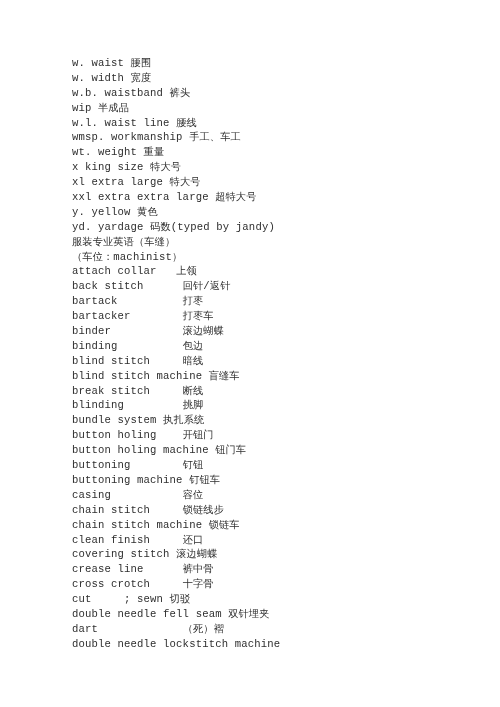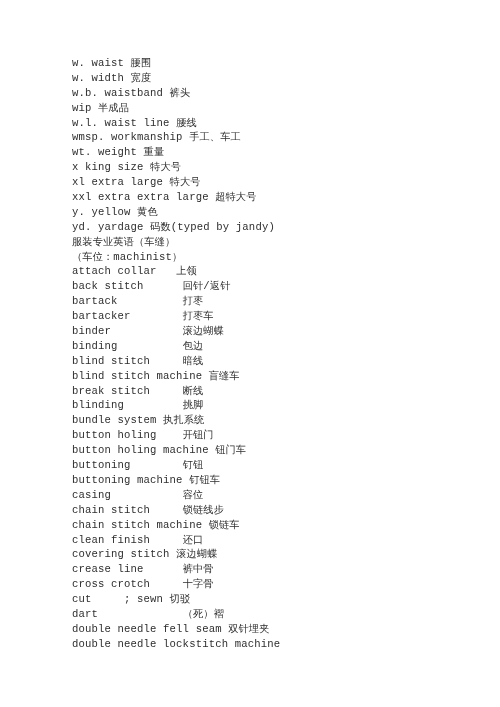--- a/index.html
+++ b/index.html
@@ -77,17 +77,17 @@
       <div class="glossary-line">buttoning        <span class="zh">钉钮</span></div>
       <div class="glossary-line">buttoning machine <span class="zh">钉钮车</span></div>
       <div class="glossary-line">casing           <span class="zh">容位</span></div>
       <div class="glossary-line">chain stitch     <span class="zh">锁链线步</span></div>
       <div class="glossary-line">chain stitch machine <span class="zh">锁链车</span></div>
       <div class="glossary-line">clean finish     <span class="zh">还口</span></div>
       <div class="glossary-line">covering stitch <span class="zh">滚边蝴蝶</span></div>
       <div class="glossary-line">crease line      <span class="zh">裤中骨</span></div>
       <div class="glossary-line">cross crotch     <span class="zh">十字骨</span></div>
       <div class="glossary-line">cut     ; sewn <span class="zh">切驳</span></div>
+      <div class="glossary-line">double needle fell seam <span class="zh">双针埋夹</span></div>
       <div class="glossary-line">dart             <span class="zh">（死）褶</span></div>
-      <div class="glossary-line">double needle fell seam <span class="zh">双针埋夹</span></div>
       <div class="glossary-line">double needle lockstitch machine</div>
     </div>
 </div>
 
 </body></html>

